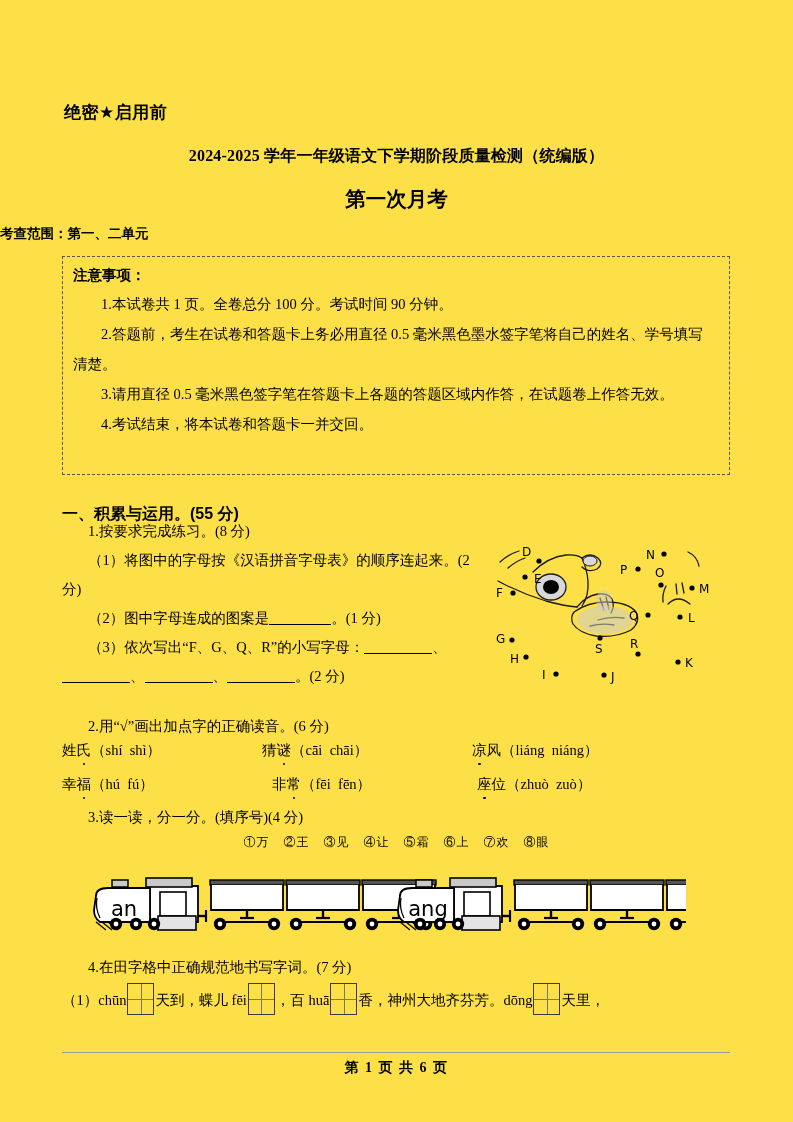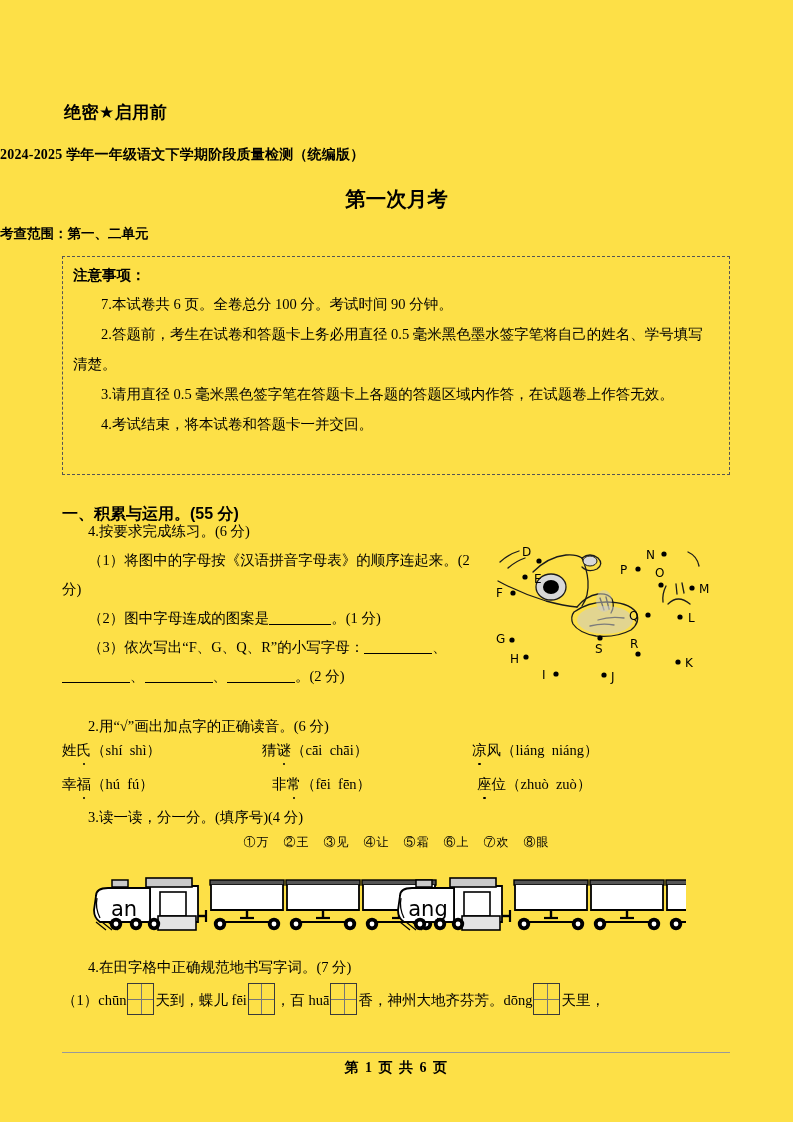--- a/index.html
+++ b/index.html
@@ -30,21 +30,22 @@
     top: 101px;
     font-size: 17px;
     font-weight: bold;
     letter-spacing: 0.5px;
     font-family: "DejaVu Sans", "Liberation Sans", sans-serif;
   }
   .title-main {
     position: absolute;
     left: 0; right: 0;
     top: 146px;
-    font-size: 14px;
+    text-align: center;
+    font-size: 16px;
     font-weight: bold;
     letter-spacing: 0.2px;
   }
   .title-sub {
     position: absolute;
     left: 0; right: 0;
     top: 185px;
     text-align: center;
     font-size: 20.5px;
     font-weight: bold;
@@ -201,29 +202,29 @@
 
   <div class="title-main">2024-2025 学年一年级语文下学期阶段质量检测（统编版）</div>
   <div class="title-sub">第一次月考</div>
 
   <div class="scope">
     <span>考查范围：</span><span class="scope-val">第一、二单元</span>
   </div>
 
   <div class="notice">
     <div class="notice-title">注意事项：</div>
-    <div class="notice-item">7.本试卷共 6 页。全卷总分 100 分。考试时间 90 分钟。</div>
+    <div class="notice-item">1.本试卷共 1 页。全卷总分 100 分。考试时间 90 分钟。</div>
     <div class="notice-item">2.答题前，考生在试卷和答题卡上务必用直径 0.5 毫米黑色墨水签字笔将自己的姓名、学号填写清楚。</div>
     <div class="notice-item">3.请用直径 0.5 毫米黑色签字笔在答题卡上各题的答题区域内作答，在试题卷上作答无效。</div>
     <div class="notice-item">4.考试结束，将本试卷和答题卡一并交回。</div>
   </div>
 
   <div class="sec-head">一、积累与运用。(55 分)</div>
 
-  <div class="q q1">4.按要求完成练习。(6 分)</div>
+  <div class="q q1">1.按要求完成练习。(8 分)</div>
   <div class="q q1sub1">（1）将图中的字母按《汉语拼音字母表》的顺序连起来。(2 分)</div>
 
   <div class="q q1sub2">
     <span>（2）图中字母连成的图案是</span><span class="blank b-sm"></span><span>。(1 分)</span>
   </div>
 
   <div class="q q1sub3">
     <span>（3）依次写出“F、G、Q、R”的小写字母：</span><span class="blank b-md"></span>、
   </div>
   <div class="q q1sub3b">

